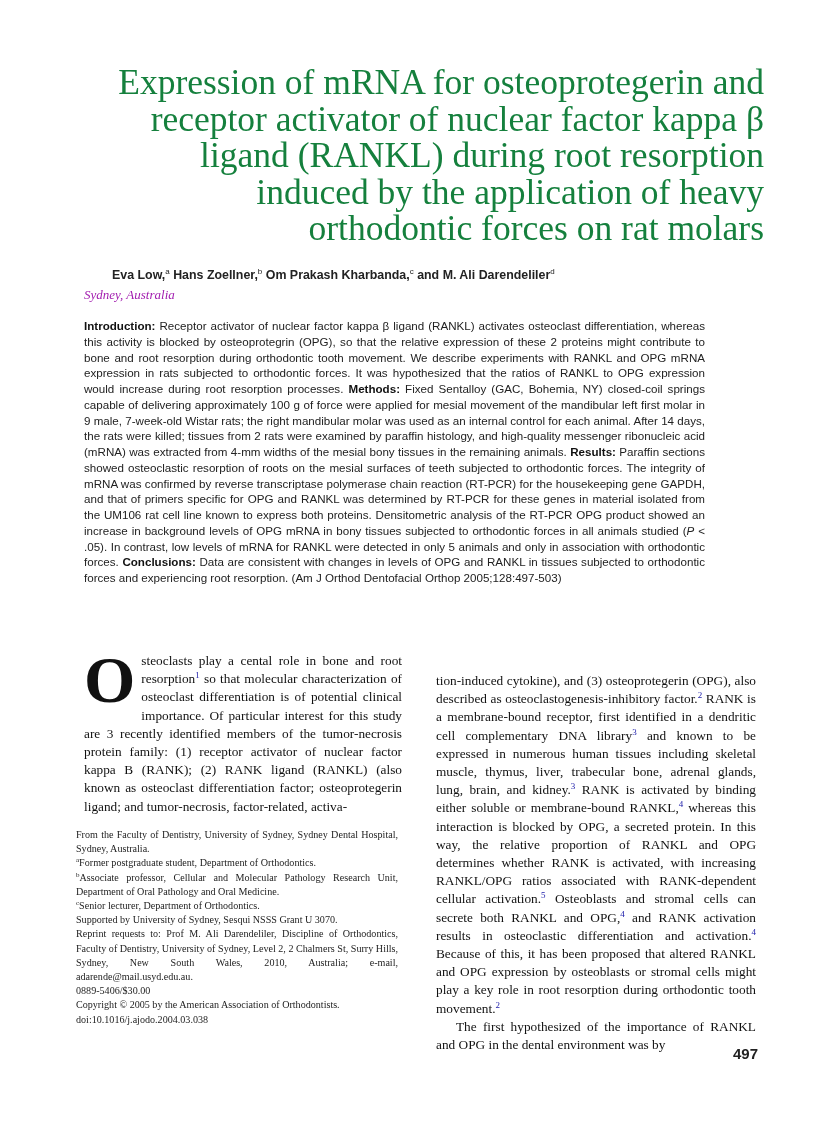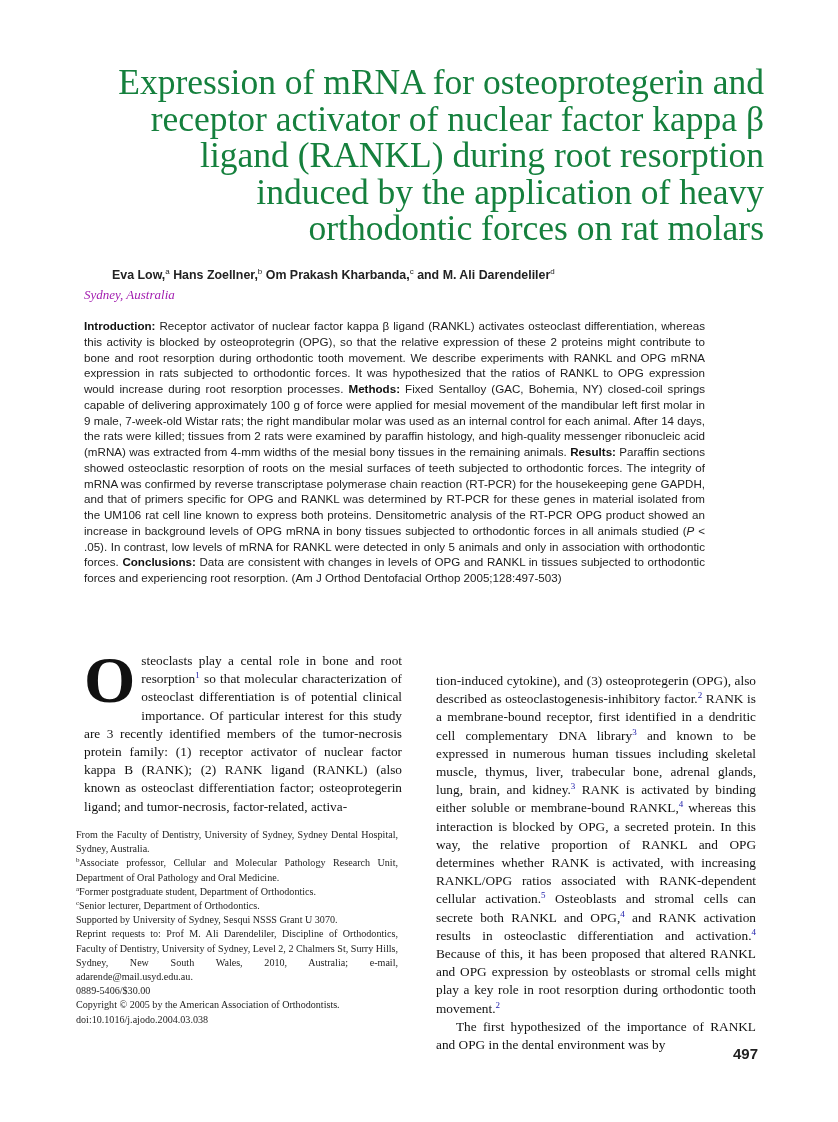--- a/index.html
+++ b/index.html
@@ -71,22 +71,22 @@
   <div class="location">Sydney, Australia</div>
 
   <p class="abstract"><b>Introduction:</b><span> Receptor activator of nuclear factor kappa β ligand (RANKL) activates osteoclast differentiation, whereas this activity is blocked by osteoprotegrin (OPG), so that the relative expression of these 2 proteins might contribute to bone and root resorption during orthodontic tooth movement. We describe experiments with RANKL and OPG mRNA expression in rats subjected to orthodontic forces. It was hypothesized that the ratios of RANKL to OPG expression would increase during root resorption processes. </span><b>Methods:</b><span> Fixed Sentalloy (GAC, Bohemia, NY) closed-coil springs capable of delivering approximately 100 g of force were applied for mesial movement of the mandibular left first molar in 9 male, 7-week-old Wistar rats; the right mandibular molar was used as an internal control for each animal. After 14 days, the rats were killed; tissues from 2 rats were examined by paraffin histology, and high-quality messenger ribonucleic acid (mRNA) was extracted from 4-mm widths of the mesial bony tissues in the remaining animals. </span><b>Results:</b><span> Paraffin sections showed osteoclastic resorption of roots on the mesial surfaces of teeth subjected to orthodontic forces. The integrity of mRNA was confirmed by reverse transcriptase polymerase chain reaction (RT-PCR) for the housekeeping gene GAPDH, and that of primers specific for OPG and RANKL was determined by RT-PCR for these genes in material isolated from the UM106 rat cell line known to express both proteins. Densitometric analysis of the RT-PCR OPG product showed an increase in background levels of OPG mRNA in bony tissues subjected to orthodontic forces in all animals studied (</span><i>P</i><span> &lt; .05). In contrast, low levels of mRNA for RANKL were detected in only 5 animals and only in association with orthodontic forces. </span><b>Conclusions:</b><span> Data are consistent with changes in levels of OPG and RANKL in tissues subjected to orthodontic forces and experiencing root resorption. (Am J Orthod Dentofacial Orthop 2005;128:497-503)</span></p>
 
   <div class="col col-left">
     <p><span class="dropcap">O</span><span>steoclasts play a cental role in bone and root resorption</span><sup class="ref">1</sup><span> so that molecular characterization of osteoclast differentiation is of potential clinical importance. Of particular interest for this study are 3 recently identified members of the tumor-necrosis protein family: (1) receptor activator of nuclear factor kappa B (RANK); (2) RANK ligand (RANKL) (also known as osteoclast differentiation factor; osteoprotegerin ligand; and tumor-necrosis, factor-related, activa-</span></p>
   </div>
 
   <div class="footnotes">
     <div>From the Faculty of Dentistry, University of Sydney, Sydney Dental Hospital, Sydney, Australia.</div>
+    <div><sup>a</sup><span>Former postgraduate student, Department of Orthodontics.</span></div>
     <div><sup>b</sup><span>Associate professor, Cellular and Molecular Pathology Research Unit, Department of Oral Pathology and Oral Medicine.</span></div>
-    <div><sup>a</sup><span>Former postgraduate student, Department of Orthodontics.</span></div>
     <div><sup>c</sup><span>Senior lecturer, Department of Orthodontics.</span></div>
     <div>Supported by University of Sydney, Sesqui NSSS Grant U 3070.</div>
     <div>Reprint requests to: Prof M. Ali Darendeliler, Discipline of Orthodontics, Faculty of Dentistry, University of Sydney, Level 2, 2 Chalmers St, Surry Hills, Sydney, New South Wales, 2010, Australia; e-mail, adarende@mail.usyd.edu.au.</div>
     <div>0889-5406/$30.00</div>
     <div>Copyright © 2005 by the American Association of Orthodontists.</div>
     <div>doi:10.1016/j.ajodo.2004.03.038</div>
   </div>
 
   <div class="col col-right">
     <p><span>tion-induced cytokine), and (3) osteoprotegerin (OPG), also described as osteoclastogenesis-inhibitory factor.</span><sup class="ref">2</sup><span> RANK is a membrane-bound receptor, first identified in a dendritic cell complementary DNA library</span><sup class="ref">3</sup><span> and known to be expressed in numerous human tissues including skeletal muscle, thymus, liver, trabecular bone, adrenal glands, lung, brain, and kidney.</span><sup class="ref">3</sup><span> RANK is activated by binding either soluble or membrane-bound RANKL,</span><sup class="ref">4</sup><span> whereas this interaction is blocked by OPG, a secreted protein. In this way, the relative proportion of RANKL and OPG determines whether RANK is activated, with increasing RANKL/OPG ratios associated with RANK-dependent cellular activation.</span><sup class="ref">5</sup><span> Osteoblasts and stromal cells can secrete both RANKL and OPG,</span><sup class="ref">4</sup><span> and RANK activation results in osteoclastic differentiation and activation.</span><sup class="ref">4</sup><span> Because of this, it has been proposed that altered RANKL and OPG expression by osteoblasts or stromal cells might play a key role in root resorption during orthodontic tooth movement.</span><sup class="ref">2</sup></p>

